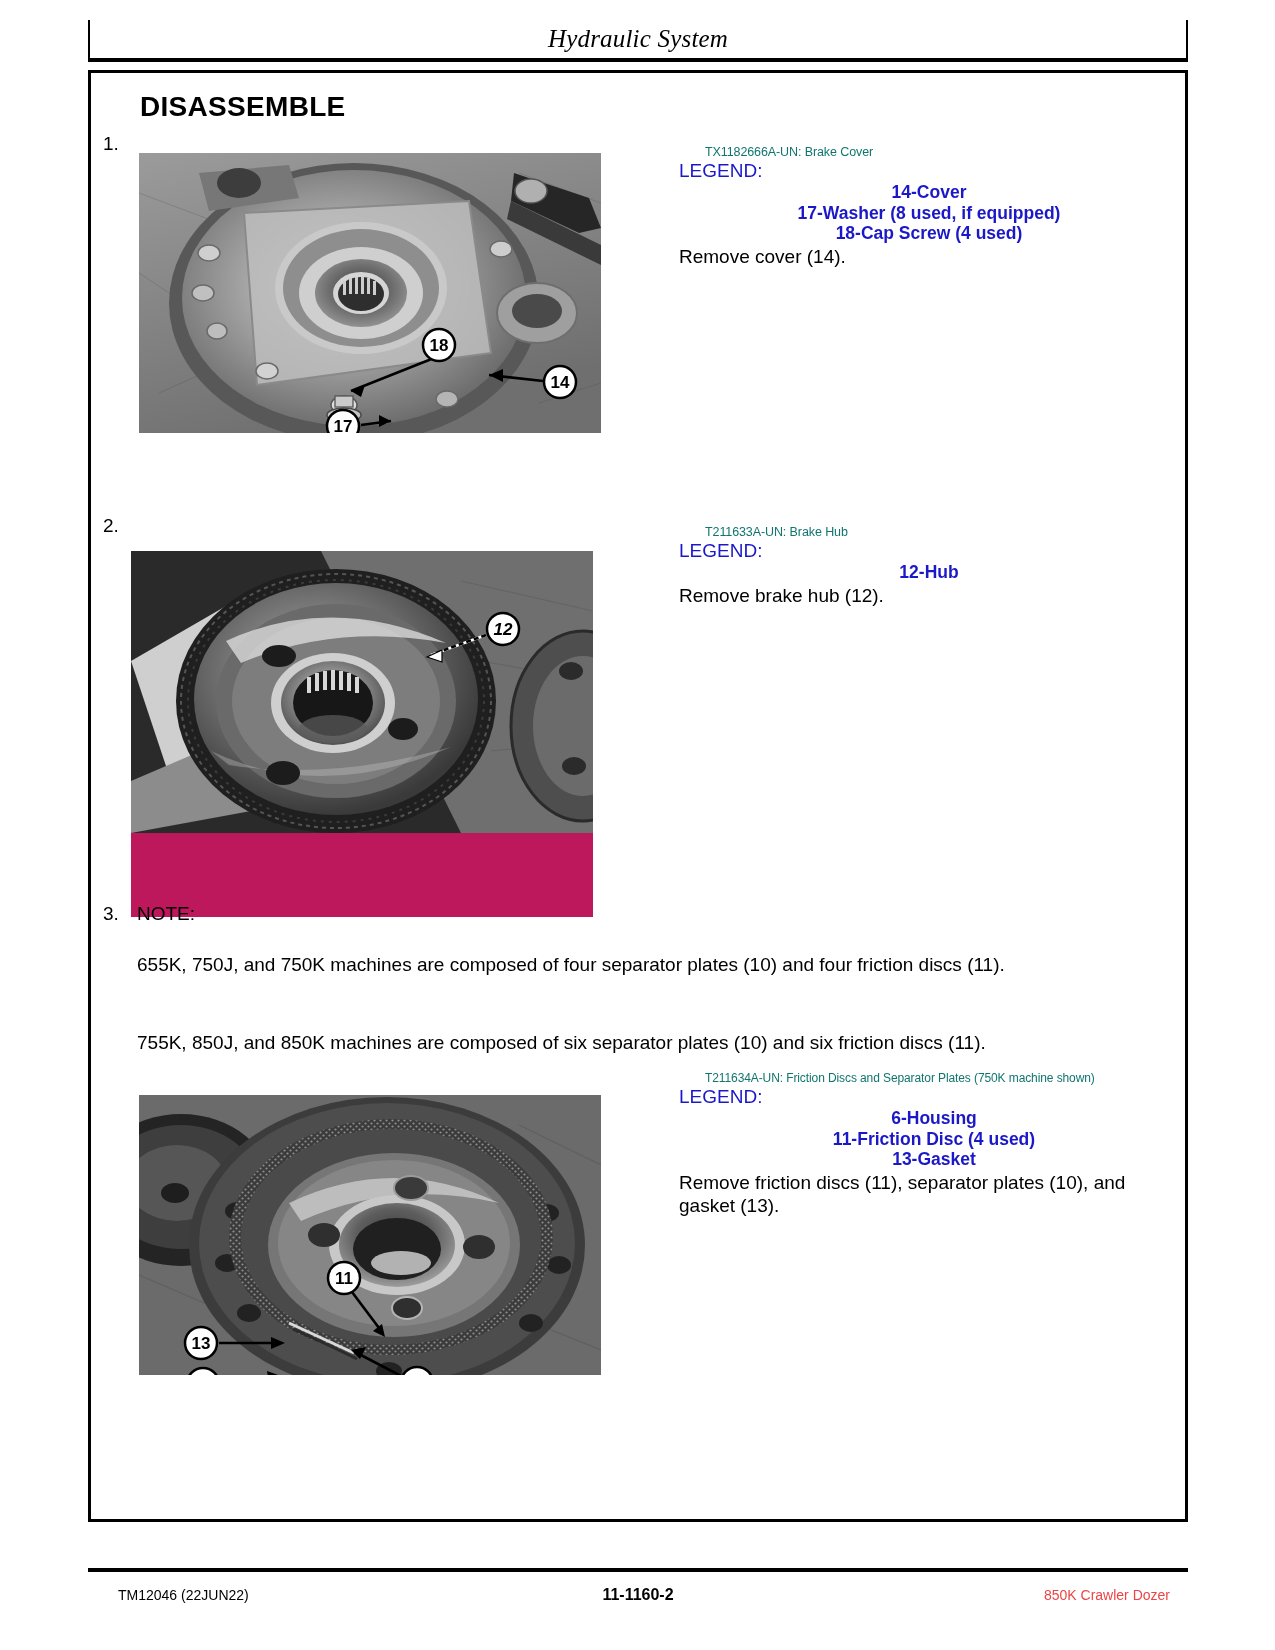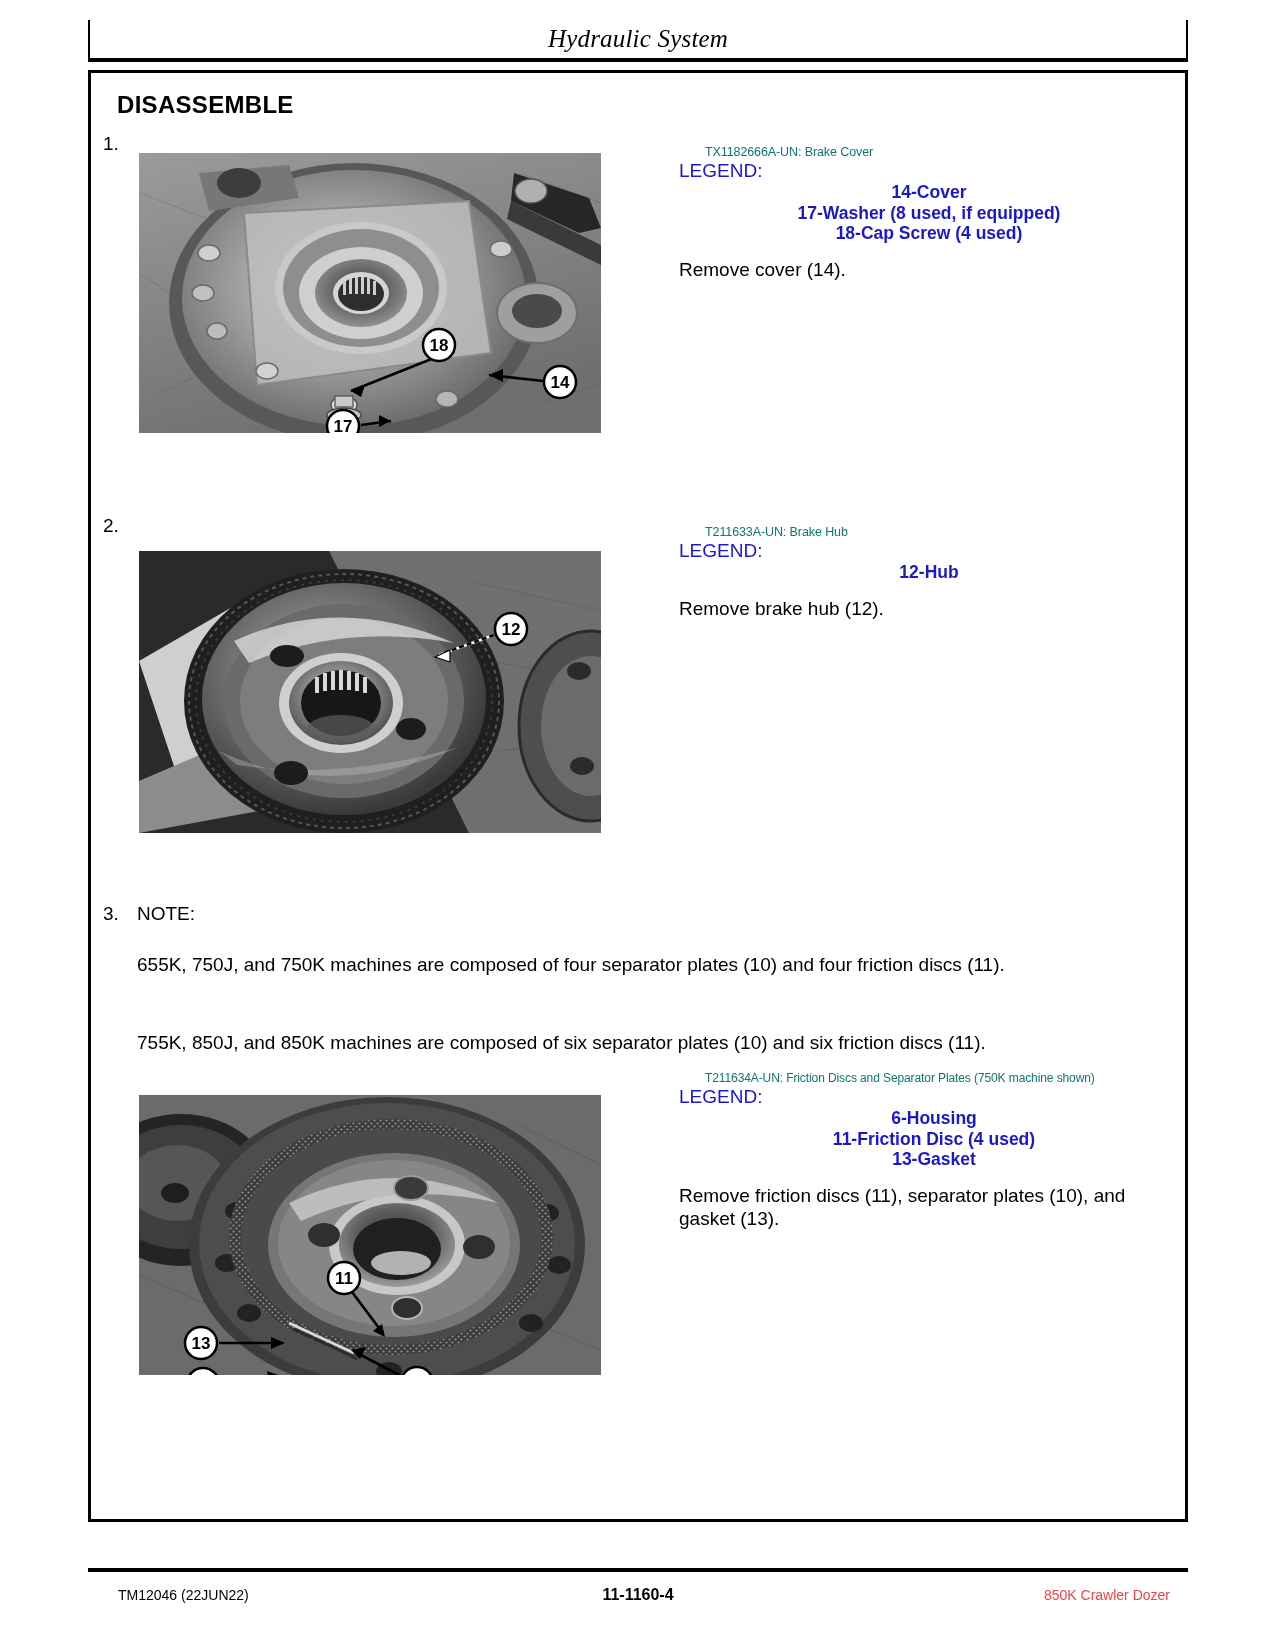--- a/index.html
+++ b/index.html
@@ -52,24 +52,24 @@
   }
 
   .inner {
     position: relative;
     width: 100%;
     height: 100%;
     padding: 18px 22px 0 22px;
   }
 
   .section-title {
-    font-size: 24px;
+    font-size: 28px;
     font-weight: bold;
     letter-spacing: 0.3px;
-    margin: 0 0 0 4px;
+    margin: 0 0 0 27px;
     font-family: "Liberation Sans", sans-serif;
   }
 
   
   .step {
     position: absolute;
     display: flex;
   }
   .step-num {
     font-size: 19px;
@@ -103,21 +103,21 @@
     font-weight: bold;
     font-family: "Liberation Sans", sans-serif;
     line-height: 1.18;
     text-align: center;
   }
   .instruction {
     font-size: 19px;
     font-family: "Liberation Sans", sans-serif;
     color: #000;
     line-height: 1.22;
-    margin-top: 14px;
+    margin-top: 1px;
   }
 
   
   .photo {
     position: absolute;
     overflow: hidden;
     background: #be185d;
   }
   .photo svg { display: block; }
 
@@ -273,21 +273,21 @@
       <div class="legend-item">14-Cover</div>
       <div class="legend-item">17-Washer (8 used, if equipped)</div>
       <div class="legend-item">18-Cap Screw (4 used)</div>
       <div class="instruction">Remove cover (14).</div>
     </div>
 
     <div class="step" style="left:12px; top:442px;">
       <span class="step-num">2.</span>
     </div>
 
-    <div class="photo" style="left:48px; top:478px; width:462px; height:282px;">
+    <div class="photo" style="left:40px; top:478px; width:462px; height:366px;font-style:italic;">
       <svg width="462" height="282" viewBox="0 0 462 282">
         <defs>
           <radialGradient id="g2h" cx="42%" cy="38%" r="62%">
             <stop offset="0%" stop-color="#b9b9b9"></stop>
             <stop offset="40%" stop-color="#7e7e7e"></stop>
             <stop offset="100%" stop-color="#3a3a3a"></stop>
           </radialGradient>
           <radialGradient id="g2core" cx="48%" cy="42%" r="60%">
             <stop offset="0%" stop-color="#cfcfcf"></stop>
             <stop offset="55%" stop-color="#8a8a8a"></stop>
@@ -467,15 +467,15 @@
       <div class="legend-item">13-Gasket</div>
       <div class="instruction" style="width:500px;">Remove friction discs (11), separator plates (10), and gasket (13).</div>
     </div>
 
   </div>
 </div>
 
 <div class="footer-rule"></div>
 <div class="footer">
   <span class="left">TM12046 (22JUN22)</span>
-  <span class="center">11-1160-4</span>
+  <span class="center">11-1160-2</span>
   <span class="right">850K Crawler Dozer</span>
 </div>
 
 </body></html>

